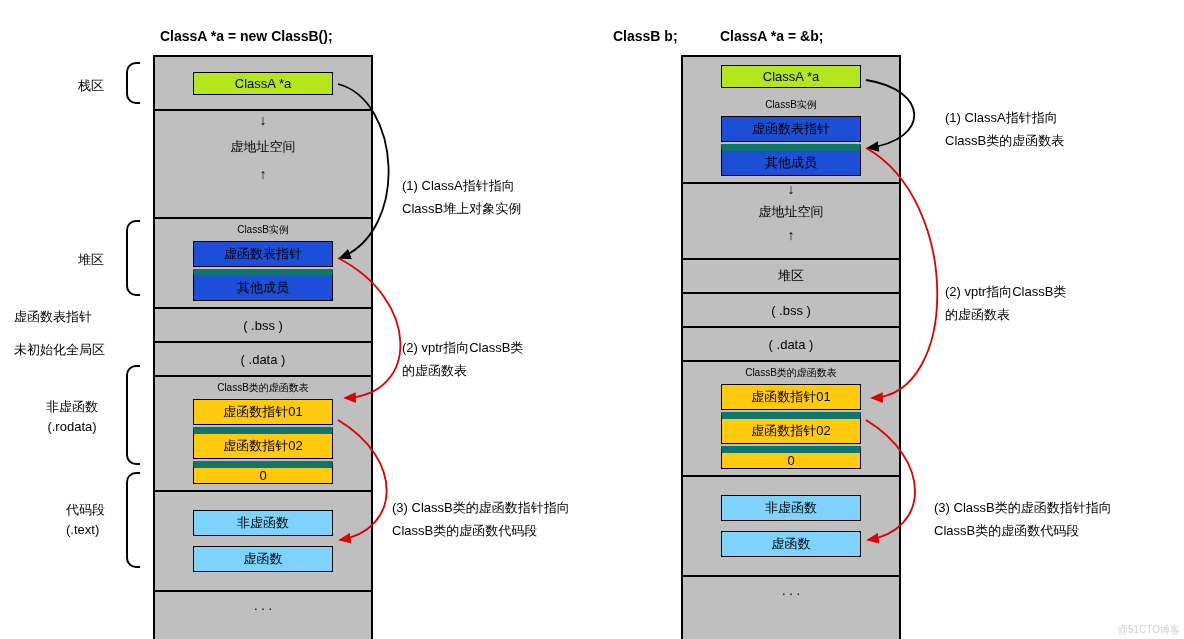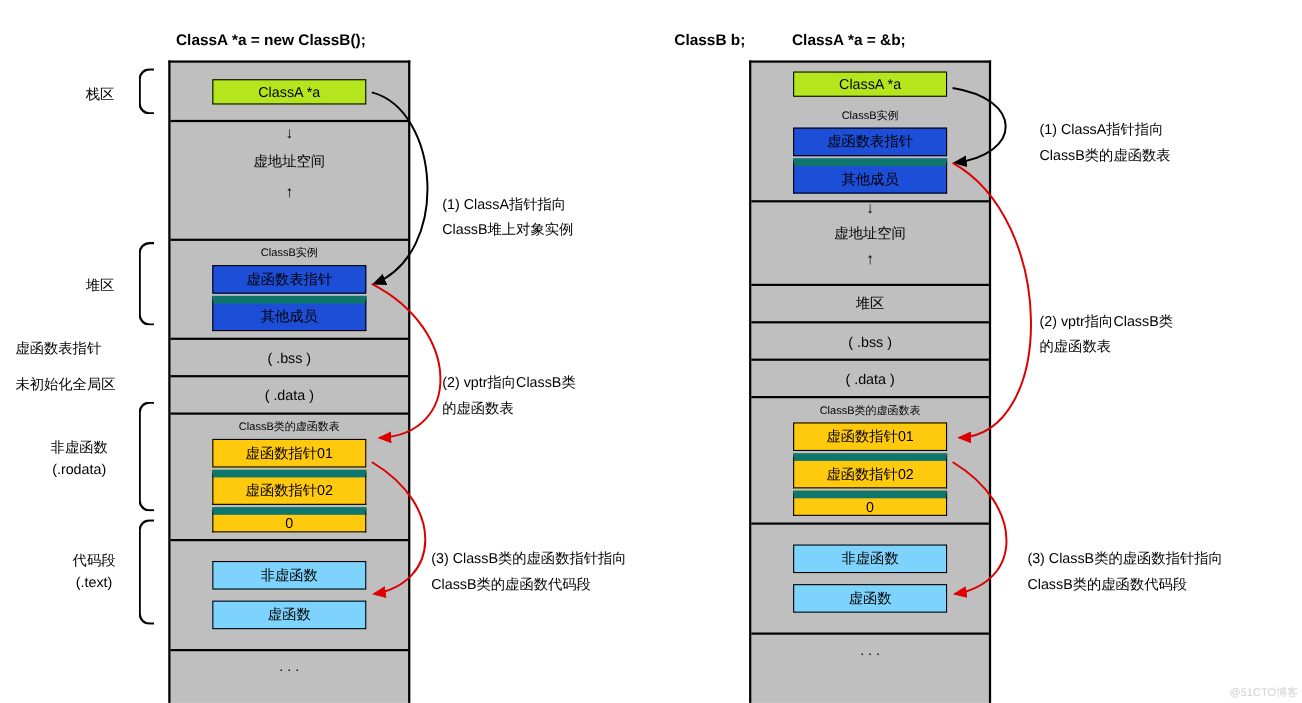--- a/index.html
+++ b/index.html
@@ -148,21 +148,21 @@
 
 <div class="region-label" style="left:14px; top:307px;">虚函数表指针</div>
 <div class="region-label" style="left:14px; top:340px;">未初始化全局区</div>
 
 <div class="brace" style="left:126px; top:365px; height:100px;"></div>
 <div class="region-label" style="left:46px; top:397px; text-align:center;">
   <span>非虚函数</span><br><span>(.rodata)</span>
 </div>
 
 <div class="brace" style="left:126px; top:472px; height:96px;"></div>
-<div class="region-label" style="left:66px; top:500px; text-align:center;">
+<div class="region-label" style="left:66px; top:500px; text-align:left;">
   <span>代码段</span><br><span>(.text)</span>
 </div>
 
 <div class="anno" style="left:402px; top:174px;">
   <span>(1) ClassA指针指向</span><br><span>ClassB堆上对象实例</span>
 </div>
 <div class="anno" style="left:402px; top:336px;">
   <span>(2) vptr指向ClassB类</span><br><span>的虚函数表</span>
 </div>
 <div class="anno" style="left:392px; top:496px;">

